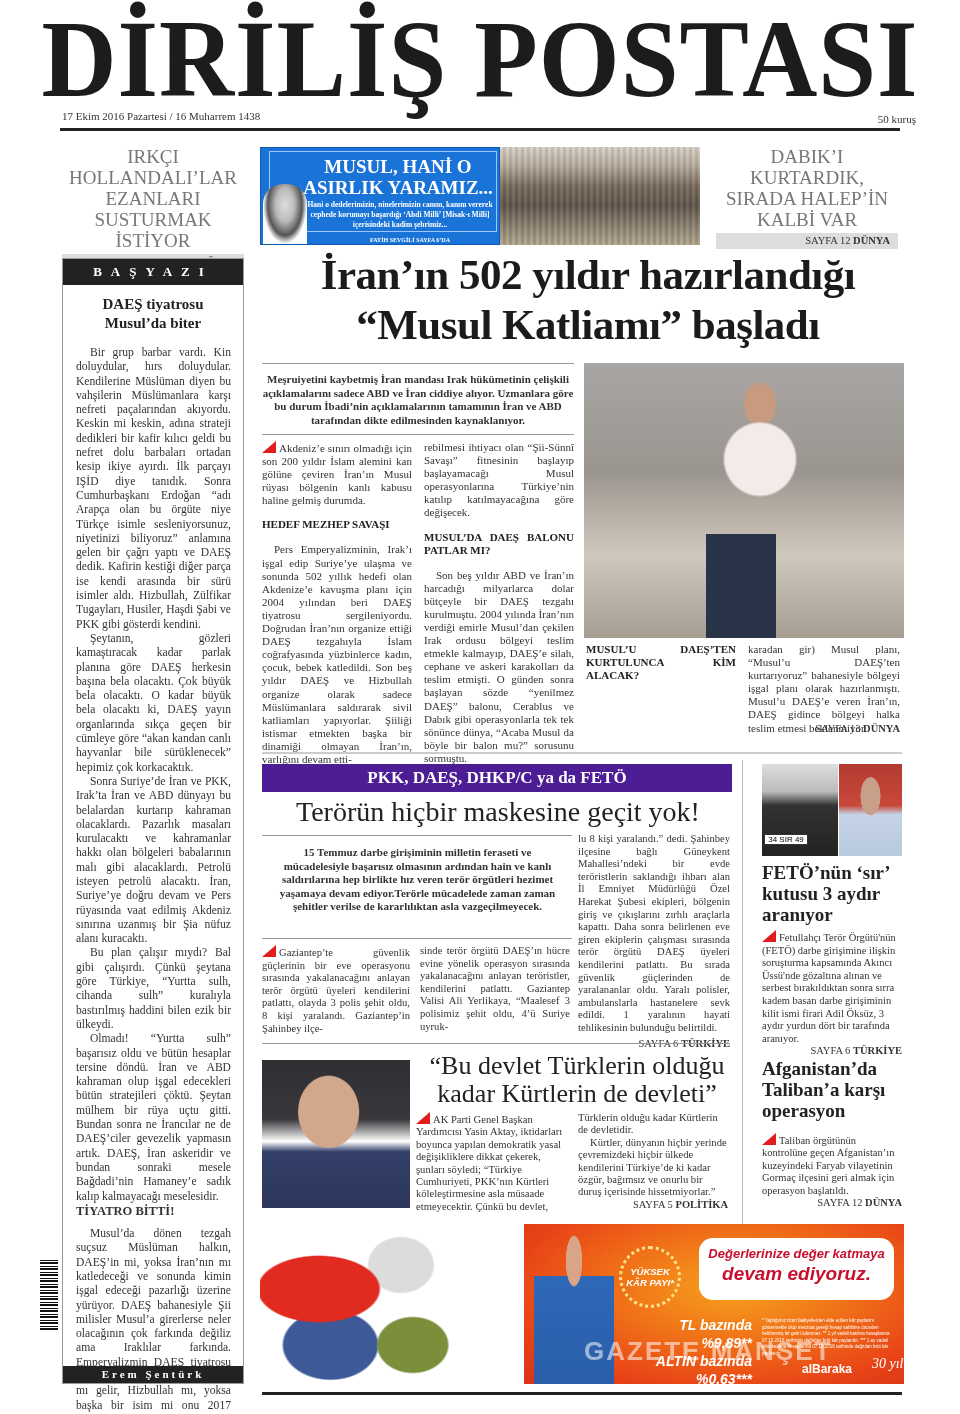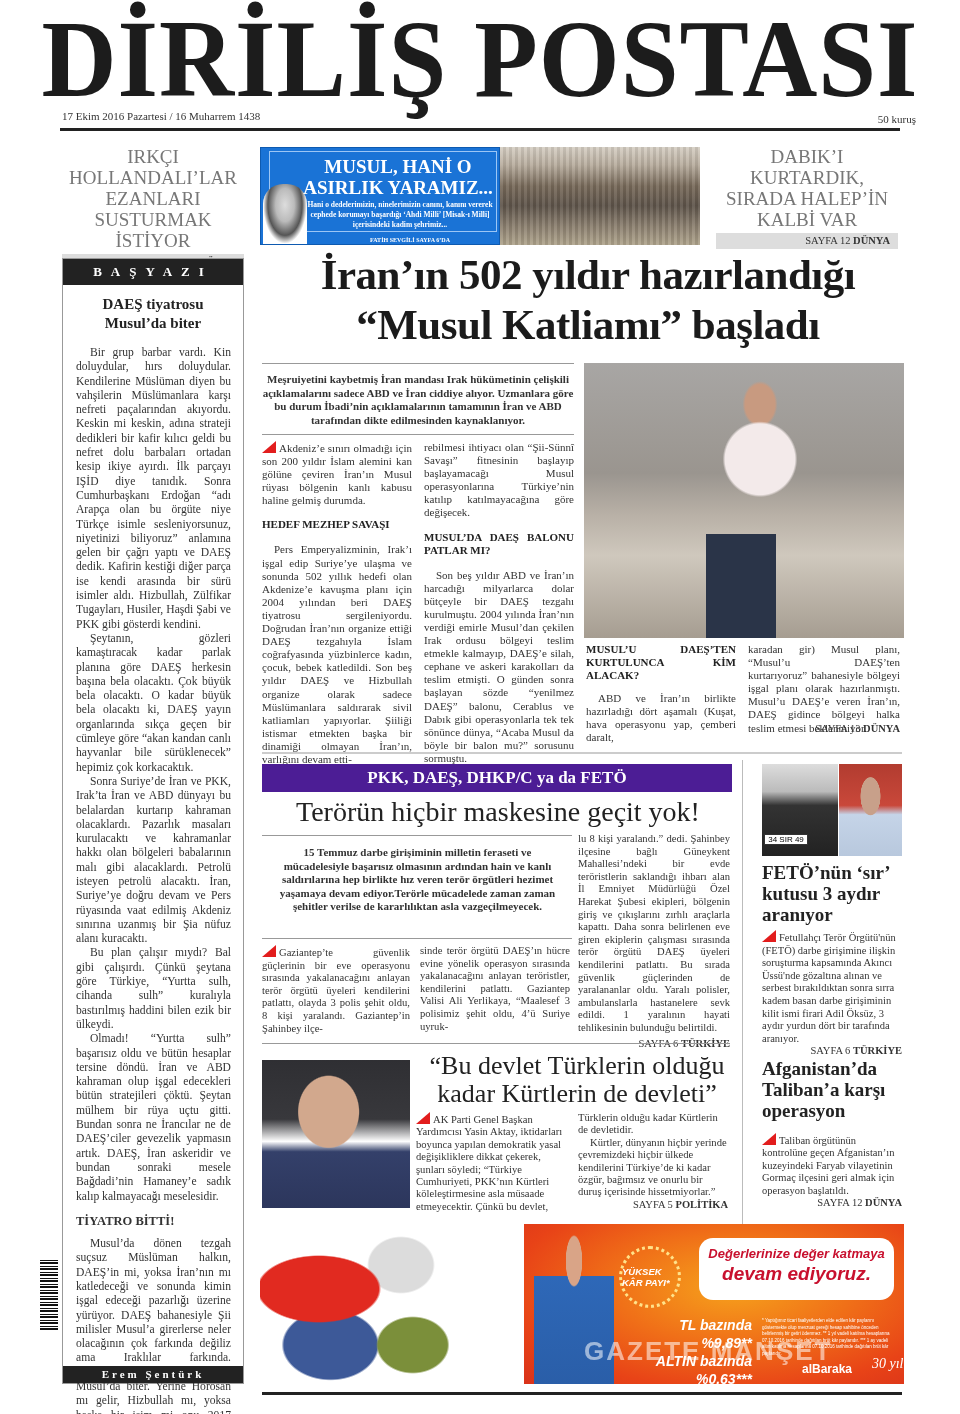--- a/index.html
+++ b/index.html
@@ -18,21 +18,21 @@
 .blue-sub{position:absolute;left:42px;right:2px;top:52px;text-align:center;color:#fff;font-weight:bold;font-size:7.5px;line-height:10px}
 .blue-credit{position:absolute;left:60px;right:0;bottom:1px;text-align:center;color:#fff;font-size:6px;font-weight:bold}
 .portrait{position:absolute;left:2px;top:36px;width:44px;height:60px;background:radial-gradient(ellipse at 50% 35%,#ddd 0,#bbb 30%,#555 55%,#fff 70%);border-radius:20px 20px 0 0}
 .city-photo{left:500px;top:147px;width:200px;height:98px;background:linear-gradient(180deg,#d6cfc4 0,#b9ae9f 18%,#786a5a 40%,#5e544a 60%,#8a7e6e 80%,#b0a58d 100%)}
 .city-photo:after{content:"";position:absolute;left:0;top:0;right:0;bottom:0;background:repeating-linear-gradient(90deg,rgba(255,255,255,.08) 0 3px,rgba(0,0,0,.08) 3px 6px)}
 .left-col{left:62px;top:258px;width:182px;height:1126px;border:1px solid #999}
 .basyazi-head{height:26px;background:#222;color:#fff;text-align:center;font-size:13px;font-weight:bold;letter-spacing:9px;line-height:26px}
 .ed-title{text-align:center;font-weight:bold;font-size:15px;line-height:19px;margin-top:10px;color:#222}
 .ed-body{font-size:11.6px;line-height:14.3px;text-align:justify;padding:0 12px 0 13px;margin-top:13px;color:#333;hyphens:auto}
 .ed-body p{text-indent:14px}
-.ed-sub{font-weight:bold;font-size:12.5px;margin:10px 0 9px;text-indent:0 !important}
+.ed-sub{font-weight:bold;font-size:12.5px;margin:0 0 9px;text-indent:0 !important}
 .author{position:absolute;left:0;right:0;bottom:0;height:17px;background:#222;color:#fff;text-align:center;font-weight:bold;font-size:11px;letter-spacing:3px;line-height:17px}
 .barcode{left:40px;top:1260px;width:18px;height:70px;background:repeating-linear-gradient(0deg,#111 0 2px,#fff 2px 3px,#111 3px 4px,#fff 4px 6px)}
 .headline{left:258px;top:250px;width:660px;text-align:center;font-weight:bold;font-size:43px;line-height:50px;color:#1b1b1b;letter-spacing:-0.5px}
 .hr{height:1px;background:#999}
 .lead{font-weight:bold;text-align:center;font-size:11px;line-height:13.5px;color:#333}
 .col-text{font-size:11px;line-height:13.1px;color:#333;text-align:justify}
 .col-text p{text-indent:12px}
 .tri{display:inline-block;width:0;height:0;border-left:14px solid transparent;border-bottom:12px solid #e21d1d;margin-right:3px;vertical-align:-1px}
 .subhead{font-weight:bold;font-size:11px;line-height:13px;margin:11px 0 12px;color:#222}
 .main-photo{left:584px;top:363px;width:320px;height:275px;background:radial-gradient(ellipse at 55% 35%,#f3eaea 0 14%,transparent 15%),radial-gradient(ellipse at 55% 15%,#c89a80 0 6%,transparent 7%),linear-gradient(180deg,#a8a6a4 0,#9a958f 40%,#b8b0a6 55%,#cfc8bd 70%,#a69d91 100%)}
@@ -43,21 +43,21 @@
 .teror-head{left:258px;top:794px;width:480px;text-align:center;font-size:28px;line-height:36px;color:#222}
 .feto-photo{left:762px;top:764px;width:140px;height:92px}
 .car{position:absolute;left:0;top:0;width:76px;height:92px;background:linear-gradient(180deg,#ddd 0,#bbb 30%,#333 45%,#222 100%)}
 .plate{position:absolute;left:2px;top:70px;width:44px;height:11px;background:#fff;border:1px solid #333;font-family:"Liberation Sans",sans-serif;font-size:8px;line-height:9px;text-align:center;color:#000}
 .face{position:absolute;left:77px;top:0;width:63px;height:92px;background:radial-gradient(ellipse at 50% 35%,#c8a08a 0 22%,transparent 23%),linear-gradient(180deg,#b23c30 0,#c9483a 45%,#c5d4e8 55%,#b8c8dd 100%)}
 .side-head{font-weight:bold;color:#222}
 .aktay-photo{left:262px;top:1060px;width:148px;height:148px;background:radial-gradient(ellipse at 45% 35%,#d2a88d 0 26%,transparent 27%),linear-gradient(180deg,#2f2f33 0,#38383c 40%,#fff 55%,#34406a 62%,#2c365c 100%)}
 .cartoon{left:260px;top:1225px;width:235px;height:160px;background:radial-gradient(ellipse at 25% 40%,#e12a20 0 24%,transparent 25%),radial-gradient(ellipse at 60% 25%,#dcdcdc 0 16%,transparent 17%),radial-gradient(ellipse at 65% 75%,#7b8f3a 0 16%,transparent 17%),radial-gradient(ellipse at 30% 75%,#3d5998 0 20%,transparent 21%),#fff}
 .ad{left:524px;top:1224px;width:380px;height:160px;background:radial-gradient(ellipse at 55% 40%,#f6a21c 0,#f07018 40%,#e84317 75%,#d9321a 100%);overflow:hidden}
 .ad-man{position:absolute;left:10px;top:10px;width:80px;height:150px;background:radial-gradient(ellipse at 50% 18%,#d9a487 0 14%,transparent 15%),linear-gradient(180deg,transparent 0 28%,#2e68b8 28%,#2a5ea8 100%);border-radius:30px 30px 0 0}
-.ad-badge{position:absolute;left:95px;top:22px;width:62px;height:62px;border-radius:50%;border:3px dotted #ffe28a;color:#fff;font-family:"Liberation Sans",sans-serif;font-weight:bold;font-style:italic;font-size:9.5px;text-align:left;line-height:11px;padding-top:17px}
+.ad-badge{position:absolute;left:95px;top:22px;width:62px;height:62px;border-radius:50%;border:3px dotted #ffe28a;color:#fff;font-family:"Liberation Sans",sans-serif;font-weight:bold;font-style:italic;font-size:9.5px;text-align:center;line-height:11px;padding-top:17px}
 .ad-bubble{position:absolute;left:175px;top:14px;width:195px;height:62px;background:#fff;border-radius:14px;color:#c8102e;font-family:"Liberation Sans",sans-serif;font-style:italic;font-weight:bold;text-align:center;padding-top:8px}
 .ad-bubble .l1{font-size:13px;line-height:16px}
 .ad-bubble .l2{font-size:19px;line-height:24px}
 .ad-rates{position:absolute;left:118px;top:92px;color:#fff;font-family:"Liberation Sans",sans-serif;font-style:italic;font-weight:bold;font-size:14px;line-height:18px;text-align:right;width:110px}
 .ad-fine{position:absolute;left:238px;top:94px;width:130px;color:#fff;font-family:"Liberation Sans",sans-serif;font-size:4.5px;line-height:6.5px}
 .ad-wm{position:absolute;left:60px;top:112px;color:rgba(255,255,255,.55);font-family:"Liberation Sans",sans-serif;font-weight:bold;font-size:26px;letter-spacing:2px}
 .ad-logo{position:absolute;left:278px;top:138px;color:#fff;font-family:"Liberation Sans",sans-serif;font-weight:bold;font-size:12px}
 .ad-30{position:absolute;left:348px;top:132px;color:#fff;font-family:"Liberation Serif",serif;font-style:italic;font-size:14px}
 .rule-bottom{left:262px;top:1392px;width:640px;height:3px;background:#222}
 </style>
@@ -122,21 +122,20 @@
   <div class="subhead">MUSUL’DA DAEŞ BALONU PATLAR MI?</div>
   <p>Son beş yıldır ABD ve İran’ın harcadığı milyarlarca dolar bütçeyle bir DAEŞ tezgahı kurulmuştu. 2004 yılında İran’nın verdiği emirle Musul’dan çekilen Irak ordusu bölgeyi teslim etmekle kalmayıp, DAEŞ’e silah, cephane ve askeri karakolları da teslim etmişti. O günden sonra başlayan sözde “yenilmez DAEŞ” balonu, Cerablus ve Dabık gibi operasyonlarla tek tek sönünce dünya, “Acaba Musul da böyle bir balon mu?” sorusunu sormuştu.</p>
 </div>
 
 <div class="abs main-photo">
     <div class="pants"></div>
   </div>
 
 <div class="abs col-text" style="left:586px;top:643px;width:150px">
   <div class="subhead" style="margin-top:0;margin-bottom:10px">MUSUL’U DAEŞ’TEN KURTULUNCA KİM ALACAK?</div>
-  <p>ABD ve İran’ın birlikte hazırladığı dört aşamalı (Kuşat, hava operasyonu yap, çemberi daralt,</p>
 </div>
 <div class="abs col-text" style="left:748px;top:643px;width:152px">
   <div>karadan gir) Musul planı, “Musul’u DAEŞ’ten kurtarıyoruz” bahanesiyle bölgeyi işgal planı olarak hazırlanmıştı. Musul’u DAEŞ’e veren İran’ın, DAEŞ gidince bölgeyi halka teslim etmesi beklenmiyor.</div>
   <div class="sayfa-line" style="margin-top:-13px"><span>SAYFA 13</span> <b>DÜNYA</b></div>
 </div>
 <div class="abs" style="left:262px;top:752px;width:640px;height:2px;background:#ccc"></div>
 
 <div class="abs pkk-bar">PKK, DAEŞ, DHKP/C ya da FETÖ</div>
 <div class="abs teror-head">Terörün hiçbir maskesine geçit yok!</div>
 <div class="abs hr" style="left:262px;top:835px;width:310px"></div>

